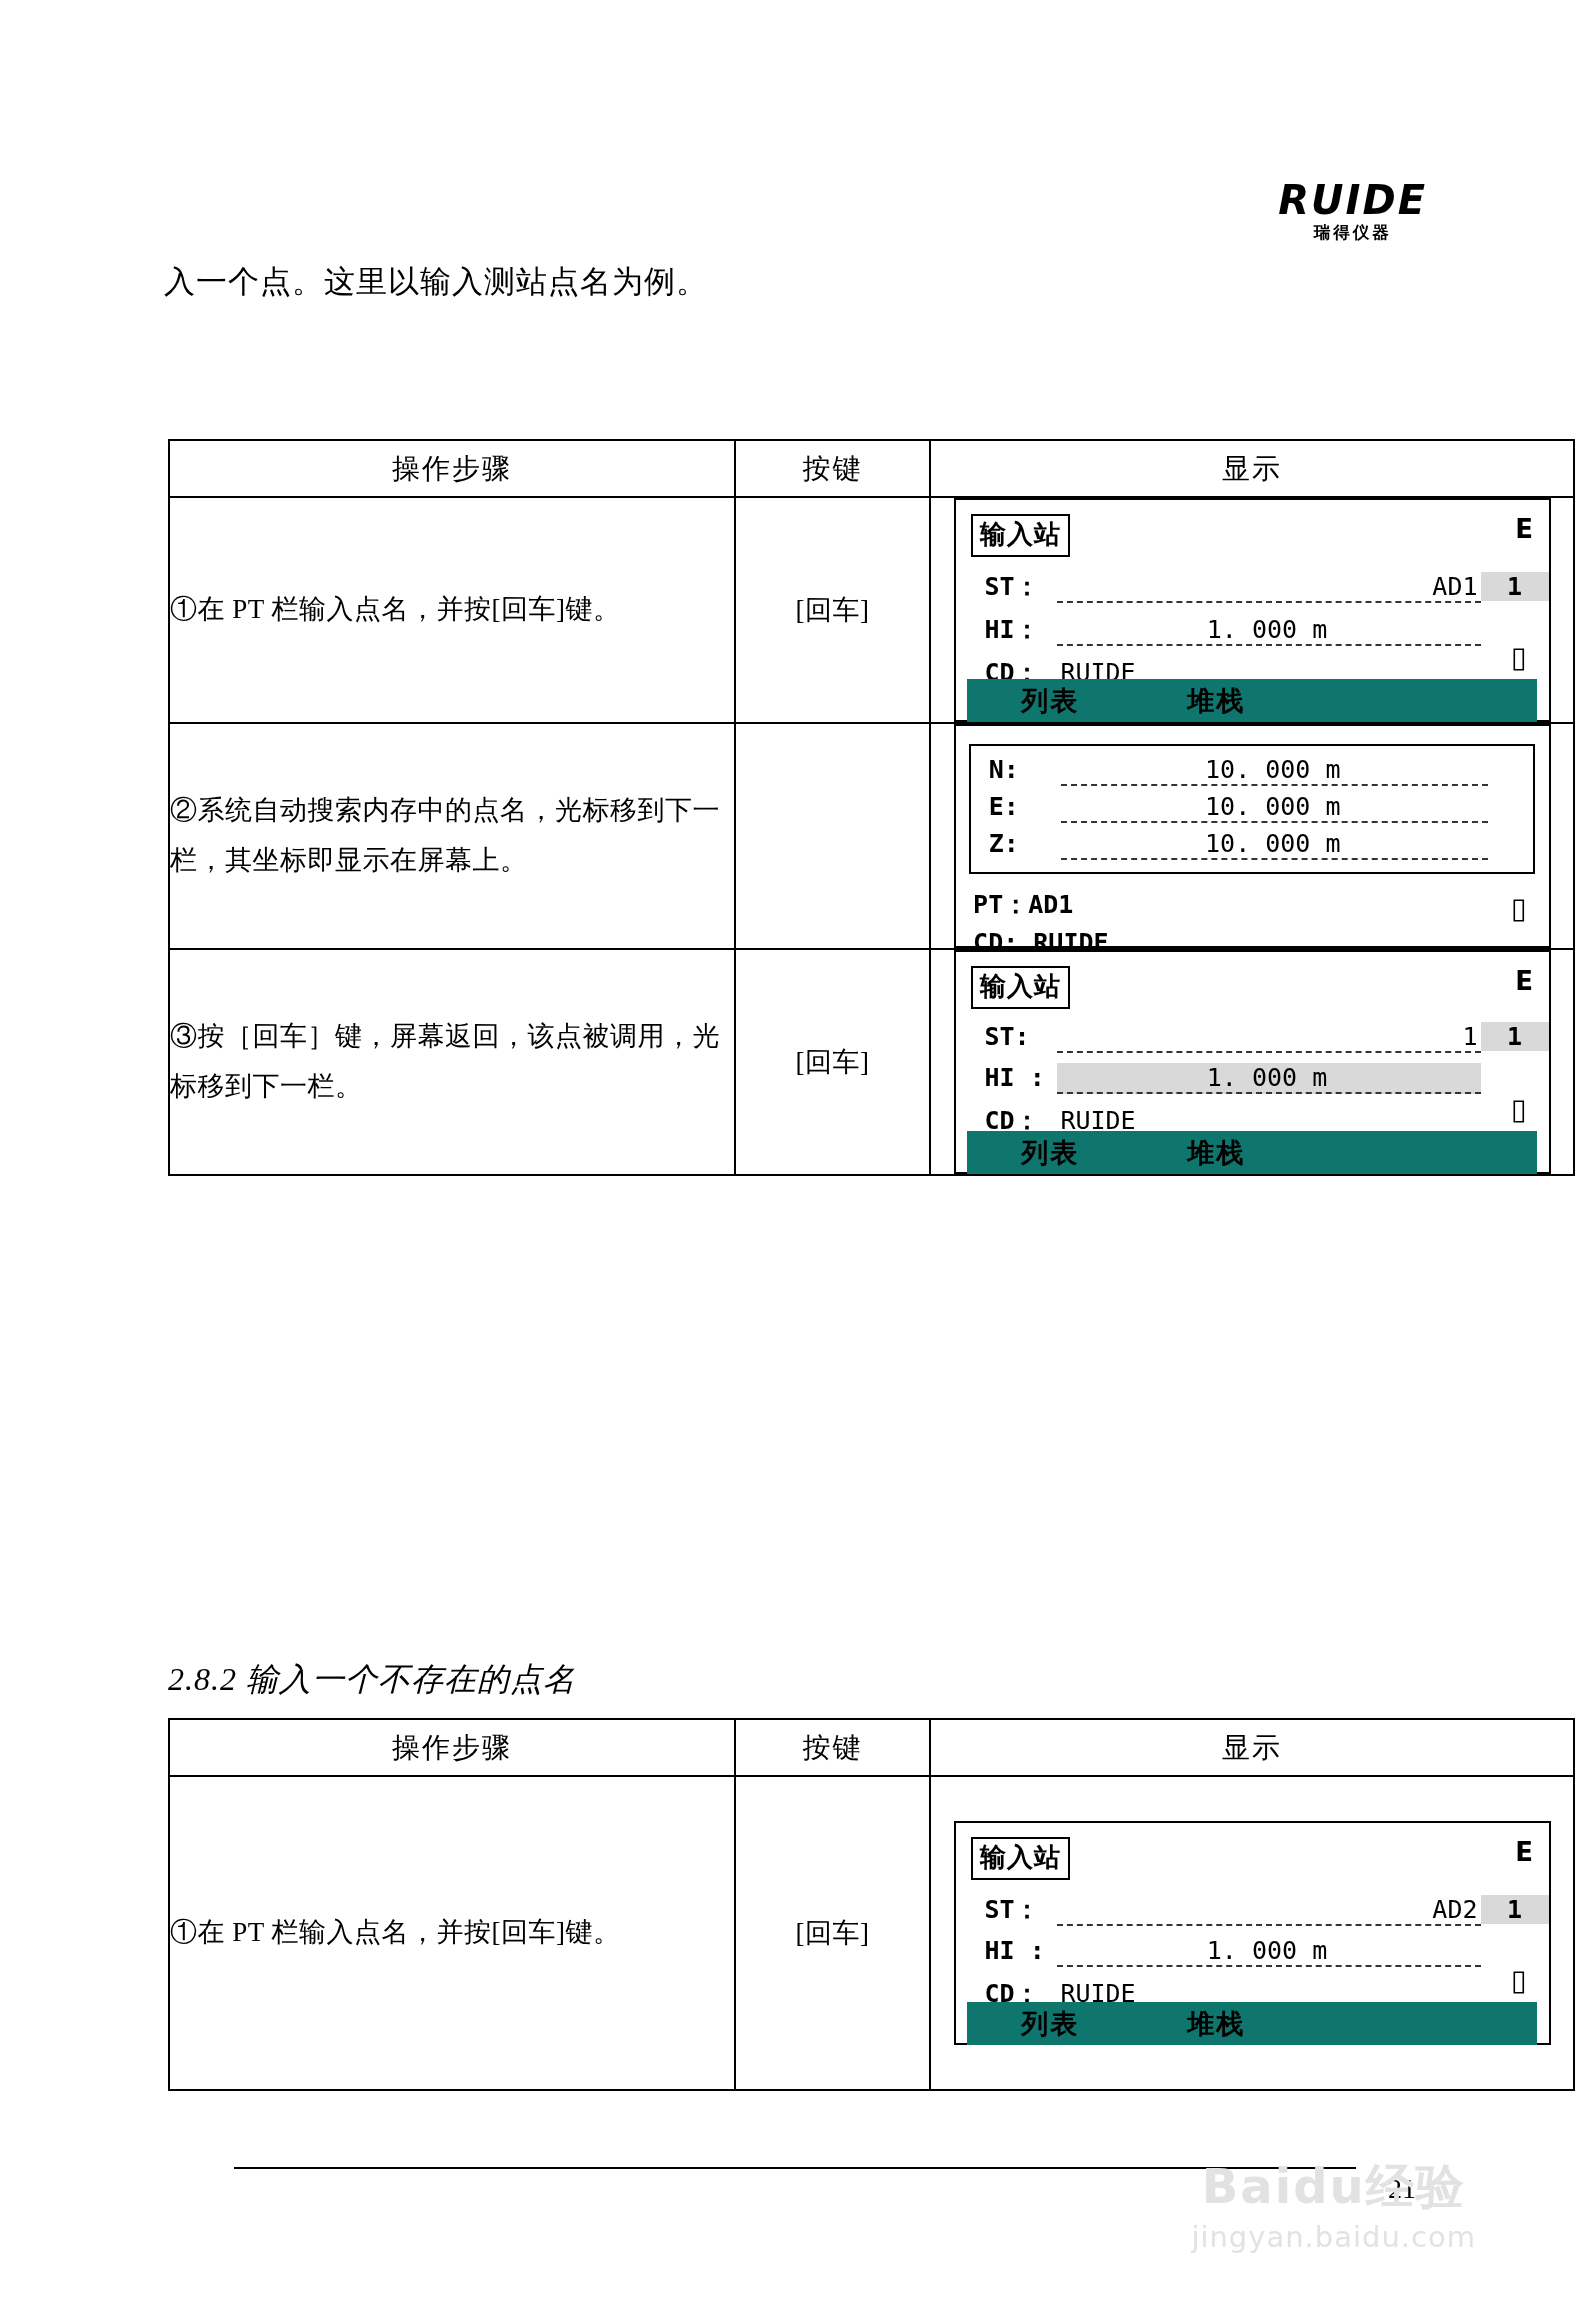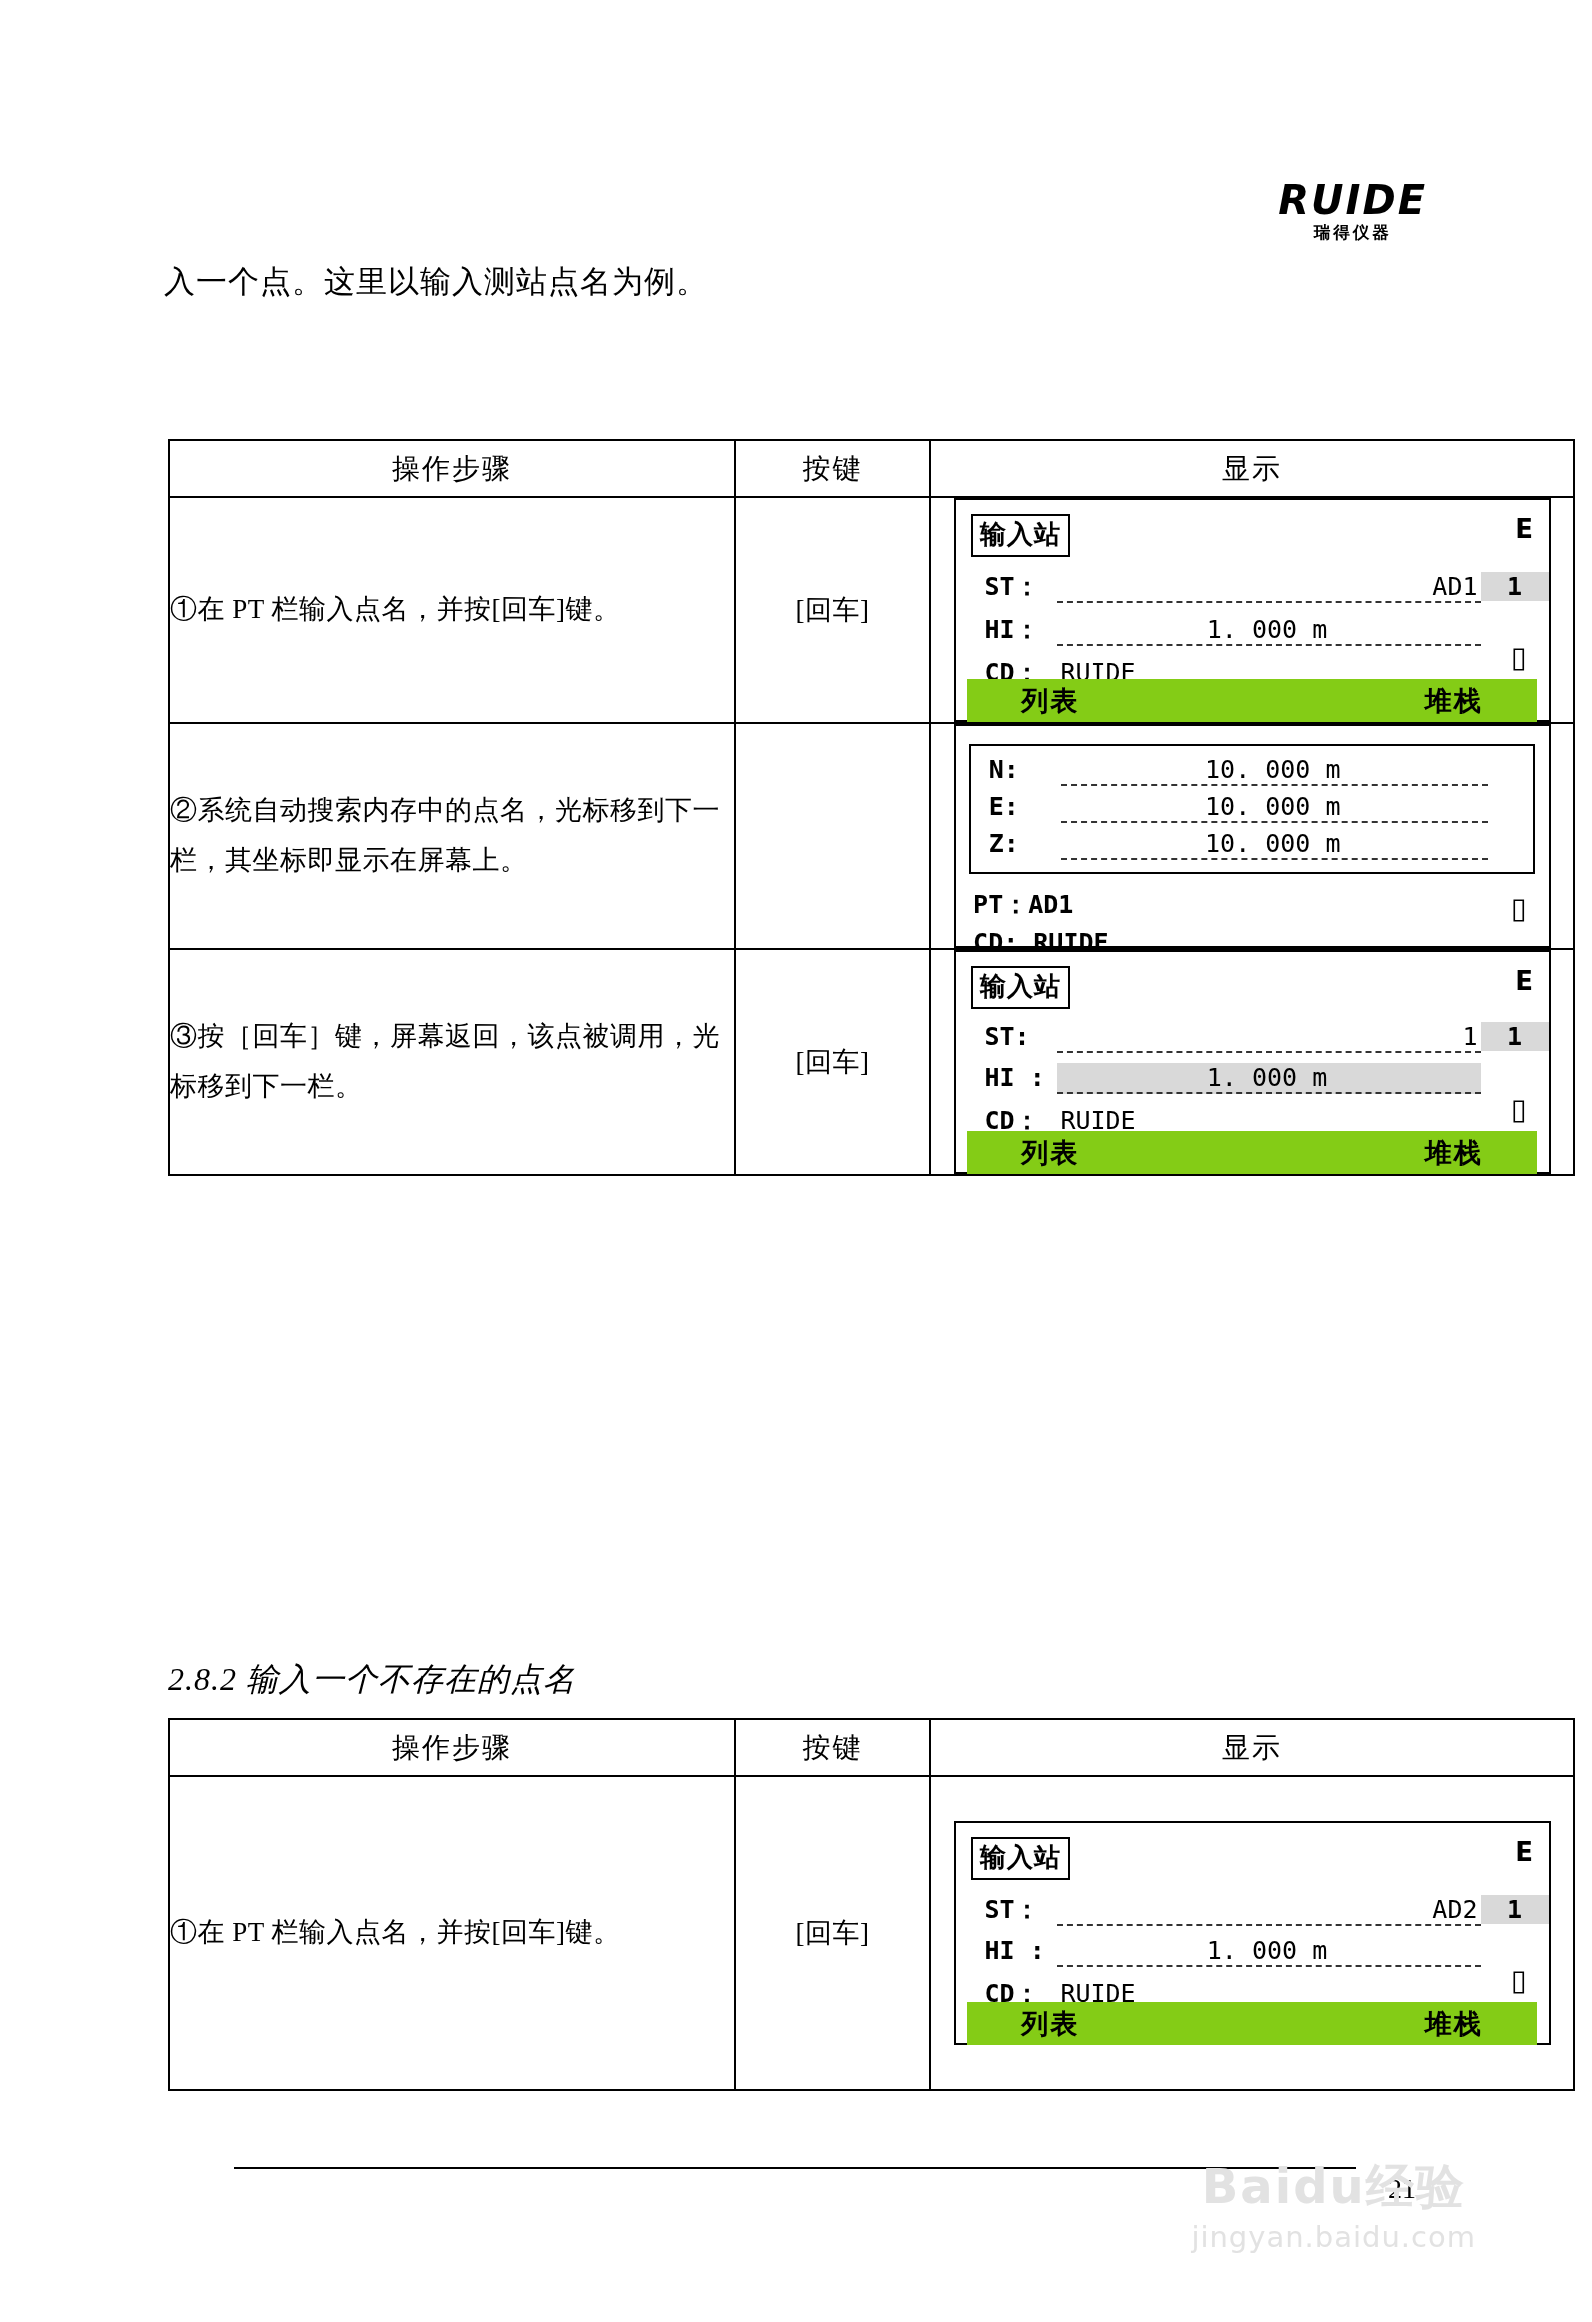--- a/index.html
+++ b/index.html
@@ -170,24 +170,24 @@
     font-weight: bold;
   }
   .rightnum.hl { background: #d9d9d9; }
 
   .softkeys {
     position: absolute;
     left: 11.7px;
     right: 11.7px;
     bottom: 11.7px;
     height: 43px;
-    background: #84cc16;
+    background: #0f766e;
     display: flex;
     align-items: center;
-    justify-content: space-between;
+    justify-content: flex-start;
     font-family: "Liberation Sans", sans-serif;
     font-weight: bold;
     font-size: 27px;
   }
   .softkeys span { display: inline-block; width: 166px; text-align: center; letter-spacing: 2px; }
 
   
   .coordbox {
     margin: 5.9px 13.7px 0 13.7px;
     border: 2px solid #000;

